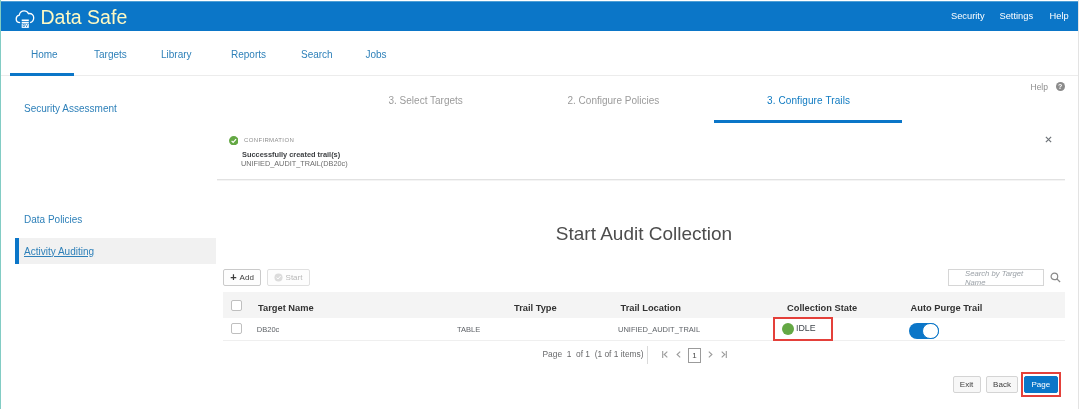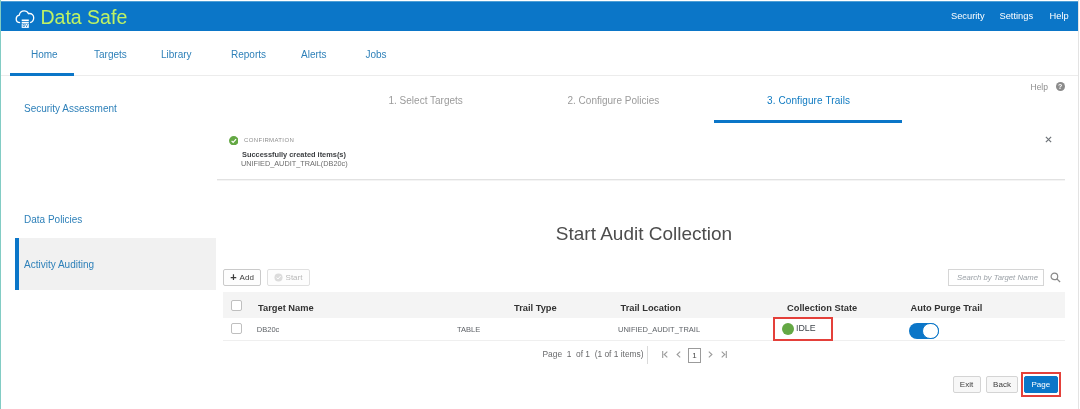--- a/index.html
+++ b/index.html
@@ -5,21 +5,21 @@
   * { margin:0; padding:0; box-sizing:border-box; }
   html,body { width:1080px; height:409px; background:#ffffff; overflow:hidden;
     font-family:"Liberation Sans", sans-serif; }
   .abs { position:absolute; }
   #frame { position:relative; width:1080px; height:409px; background:#fff;
     border-left:1px solid #82ccc4; }
 
   
   #topbar { left:0px; top:1px; width:1077px; height:30px; background:#0b76c8;
     border-top:1px solid #4f9fd6; }
-  #brand { left:39.5px; top:5.5px; color:#bef264; font-size:19.5px; line-height:19.5px; }
+  #brand { left:39.5px; top:5.5px; color:#fef9c3; font-size:19.5px; line-height:19.5px; }
   .toplink { color:#fff; font-size:9.3px; line-height:9.3px; top:10px; }
 
   
   #navbar { left:0px; top:31px; width:1077px; height:44.5px; background:#fff;
     border-bottom:1.5px solid #ececec; }
   .navlink { top:19px; color:#2e80b9; font-size:10px; line-height:10px;padding-left:8px; }
   #homeline { left:8.5px; top:42px; width:64.5px; height:2.5px; background:#0b76c8; }
 
   
   .sideitem { left:14px; width:201px; height:37px; color:#2e80b9; font-size:10px;
@@ -41,21 +41,21 @@
   
   #bigtitle { left:222px; top:223.5px; width:842px; text-align:center; font-size:19px; line-height:19.5px; color:#4d4d4d; }
 
   
   .btn { height:17px; border:1px solid #cacaca; background:#fdfdfd; border-radius:2px;
     font-size:8px; color:#3c3c3c; display:flex; align-items:center; justify-content:center; }
   #btnadd { left:222px; top:269px; width:38px; }
   #btnstart { left:265.5px; top:269px; width:43px; color:#b9b9b9; border-color:#e0e0e0; background:#fdfdfd; }
   #search { left:947px; top:269px; width:95.5px; height:17px; border:1px solid #d6d6d6;
     background:#fff; font-style:italic; color:#9aa0a6; font-size:7.7px; display:flex;
-    align-items:center; padding-left:8px; }
+    align-items:center; padding-left:16px; }
 
   
   #thead { left:222px; top:291.5px; width:842px; height:26px; background:#f4f4f4; }
   .th { top:304px; font-weight:bold; font-size:9.3px; line-height:9px; color:#333; }
   #trow { left:222px; top:318px; width:842px; height:23px; background:#fff; border-bottom:1px solid #efefef; }
   .td { top:326px; font-size:7.5px; line-height:7.5px; color:#5f6368; }
   .cbx { left:230px; width:11px; height:11px; border:1px solid #bfbfbf; border-radius:2px; background:#fff; }
 
   .greendot { left:780.5px; top:323px; width:12px; height:12px; border-radius:50%; background:#64a844; }
   #idletext { left:795px; top:323.8px; font-size:8.8px; line-height:8.8px; color:#40464c; }
@@ -100,44 +100,44 @@
     <div class="toplink abs" style="left:950px;">Security</div>
     <div class="toplink abs" style="left:998.5px;">Settings</div>
     <div class="toplink abs" style="left:1048.5px;">Help</div>
   </div>
 
   <div id="navbar" class="abs">
     <div class="navlink abs" style="left:22px;">Home</div>
     <div class="navlink abs" style="left:85px;">Targets</div>
     <div class="navlink abs" style="left:152px;">Library</div>
     <div class="navlink abs" style="left:222px;">Reports</div>
-    <div class="navlink abs" style="left:292px;">Alerts</div>
+    <div class="navlink abs" style="left:292px;">Search</div>
     <div class="navlink abs" style="left:356.5px;">Jobs</div>
     <div id="homeline" class="abs"></div>
   </div>
 
   <div class="sideitem abs" style="top:90px;">Security Assessment</div>
   <div class="sideitem abs" style="top:201px;">Data Policies</div>
-  <div class="sideitem sideactive abs" style="top:238px; height:52px;">Activity Auditing</div>
+  <div class="sideitem sideactive abs" style="top:238px; height:26px;text-decoration:underline;">Activity Auditing</div>
 
-  <div class="step abs" style="left:387.5px; top:96px;">1. Select Targets</div>
+  <div class="step abs" style="left:387.5px; top:96px;">3. Select Targets</div>
   <div class="step abs" style="left:566.5px; top:96px;">2. Configure Policies</div>
   <div class="step stepactive abs" style="left:766px; top:96px; letter-spacing:0.1px;">3. Configure Trails</div>
   <div id="stepline" class="abs"></div>
 
   <div class="abs" style="left:1029.5px; top:82.5px; font-size:8.5px; line-height:8.5px; color:#8d8d8d;">Help</div>
   <div class="abs" style="left:1054.5px; top:81.5px; width:9.5px; height:9.5px; border-radius:50%;
        background:#8b8b8b; color:#fff; font-size:7px; font-weight:bold; text-align:center; line-height:9.5px;">?</div>
 
   <svg class="abs" style="left:227.5px; top:135.5px;" width="9.5" height="9.5" viewBox="0 0 11 11">
     <circle cx="5.5" cy="5.5" r="5.5" fill="#64a844"></circle>
     <path d="M3 5.6 L4.8 7.4 L8.2 3.6" fill="none" stroke="#fff" stroke-width="1.4"></path>
   </svg>
   <div id="conftitle" class="abs">CONFIRMATION</div>
-  <div id="confbold" class="abs">Successfully created items(s)</div>
+  <div id="confbold" class="abs">Successfully created trail(s)</div>
   <div id="confsub" class="abs">UNIFIED_AUDIT_TRAIL(DB20c)</div>
   <svg class="abs" style="left:1043.5px; top:135.8px;" width="7" height="7" viewBox="0 0 8 8">
     <path d="M1 1 L7 7 M7 1 L1 7" stroke="#6f7479" stroke-width="1.4"></path>
   </svg>
   <div id="divider1" class="abs"></div>
 
   <div id="bigtitle" class="abs">Start Audit Collection</div>
 
   <div id="btnadd" class="btn abs"><span style="font-size:11px; font-weight:bold; margin-right:3px; margin-top:-1px;">+</span>Add</div>
   <div id="btnstart" class="btn abs">

